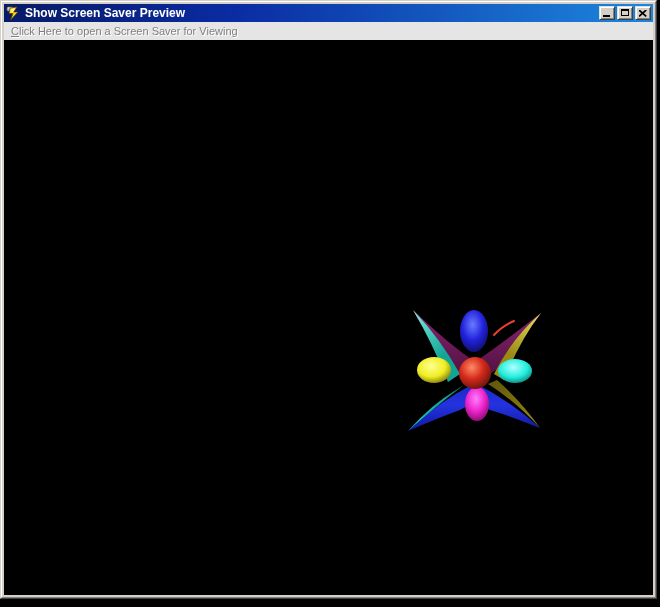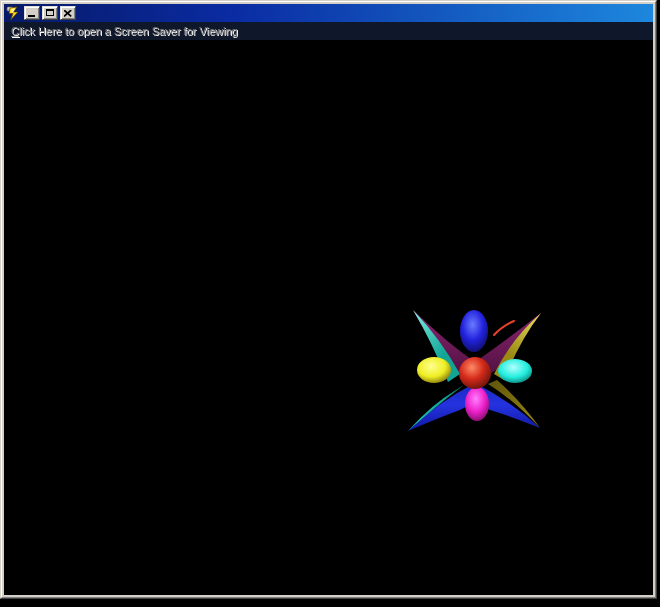--- a/index.html
+++ b/index.html
@@ -34,21 +34,21 @@
     box-shadow: inset 1px 1px 0 #ffffff, inset -1px -1px 0 #808080;
     position:relative; padding:0; cursor:default;
   }
   .glyph-min { position:absolute; left:3px; bottom:2px; width:7px; height:2px; background:#000; }
   .glyph-max {
     position:absolute; left:3px; top:2px; width:8px; height:7px;
     box-sizing:border-box; border:1px solid #000; border-top:2px solid #000;
   }
   .glyph-close { position:absolute; left:3px; top:3px; }
   .menubar {
-    height:18px; flex:0 0 18px; background:#0f172a;
+    height:18px; flex:0 0 18px; background:#e5e5e5;
     display:flex; align-items:center; padding-left:1px;
   }
   .menu-item {
     font-size:11px; color:#808080; text-shadow:1px 1px 0 #ffffff;
     padding:2px 6px; white-space:nowrap;
   }
   .menu-item u { text-decoration:underline; }
   .client {
     flex:1 1 auto; background:#000000; position:relative; overflow:hidden;
   }
@@ -60,20 +60,21 @@
 <div class="window">
   <div class="window-inner">
 
     <div class="titlebar">
       <svg class="app-icon" viewBox="0 0 15 15">
         <rect x="1" y="1" width="6" height="4" rx="1" fill="#b8b4ac" stroke="#6a6a6a" stroke-width="0.6"></rect>
         <rect x="2" y="1.6" width="4" height="1.2" fill="#e8e4dc"></rect>
         <polygon points="4,2 11,1 7.5,6 12,6 4.5,14 7,7.5 3,7.5" fill="#ffd818" stroke="#5a3c00" stroke-width="0.7"></polygon>
         <polygon points="5.2,3 9.4,2.4 6.8,6.4 5.6,6.4" fill="#fff3a0"></polygon>
       </svg>
+      <div class="title-text">Show Screen Saver Preview</div>
       <div class="tb-buttons">
         <button class="tbtn">
           <span class="glyph-min"></span>
         </button>
         <button class="tbtn">
           <span class="glyph-max"></span>
         </button>
         <button class="tbtn">
           <svg class="glyph-close" width="8" height="7" viewBox="0 0 8 7">
             <path d="M0,0 L7.2,6.4 M7.2,0 L0,6.4" stroke="#000" stroke-width="1.7"></path>

